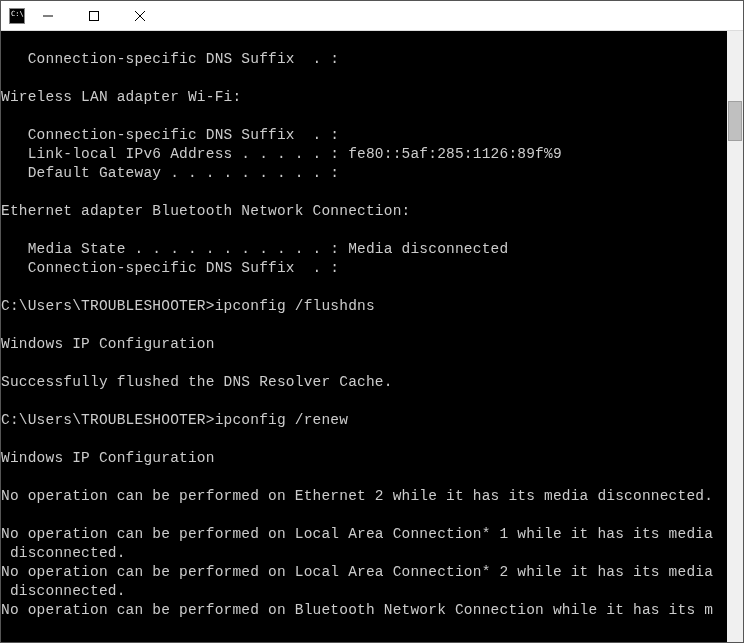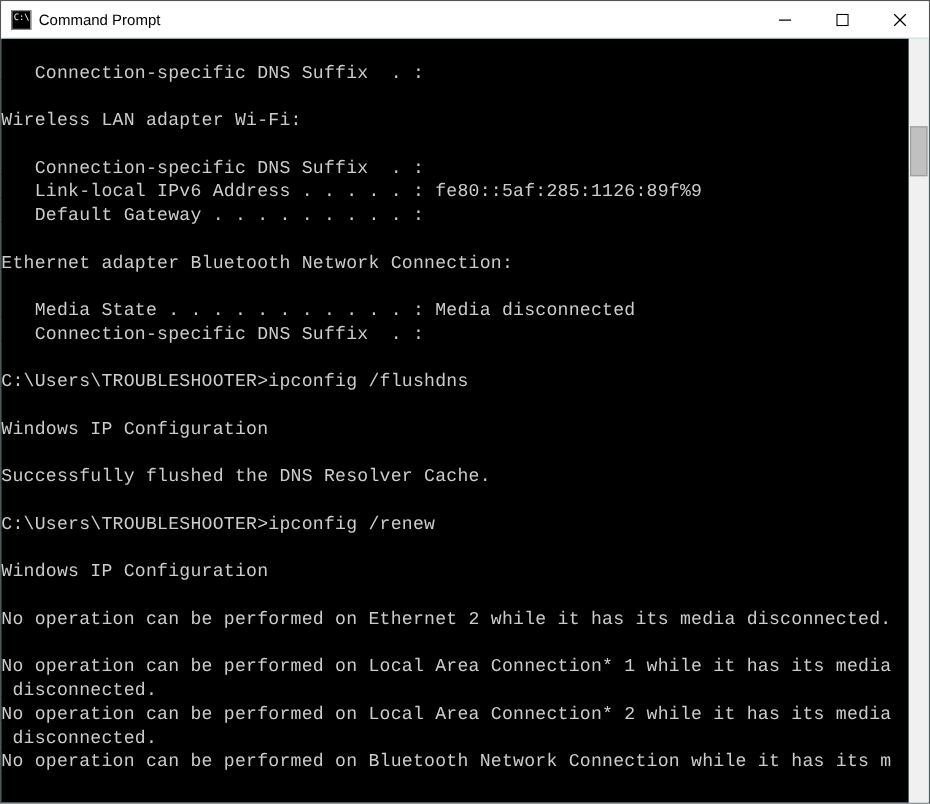--- a/index.html
+++ b/index.html
@@ -69,21 +69,21 @@
       color: #000;
       cursor: pointer;
     }
     .titlebar-btn svg {
       width: 10px;
       height: 10px;
     }
     .terminal-area {
       flex: 1;
       display: flex;
-      background: #7dd3fc;
+      background: #a3a3a3;
       min-height: 0;
       text-decoration: underline;
     }
     .terminal {
       flex: 1;
       background: #000;
       color: #ccc;
       font-family: Consolas, "Courier New", monospace;
       font-size: 14.5px;
       line-height: 19px;
@@ -106,21 +106,20 @@
       background: #c0c0c0;
       border: 1px solid #a0a0a0;
     }
   </style>
 </head>
 <body>
 
 <div class="window">
   <div class="titlebar">
     <div class="titlebar-icon"></div>
-    <div class="titlebar-text">Command Prompt</div>
     <div class="titlebar-controls">
       <div class="titlebar-btn">
         <svg viewBox="0 0 10 10">
             <line x1="0" y1="5" x2="10" y2="5" stroke="currentColor" stroke-width="1"></line>
           </svg>
       </div>
       <div class="titlebar-btn">
         <svg viewBox="0 0 10 10">
             <rect x="0.5" y="0.5" width="9" height="9" fill="none" stroke="currentColor" stroke-width="1"></rect>
           </svg>

